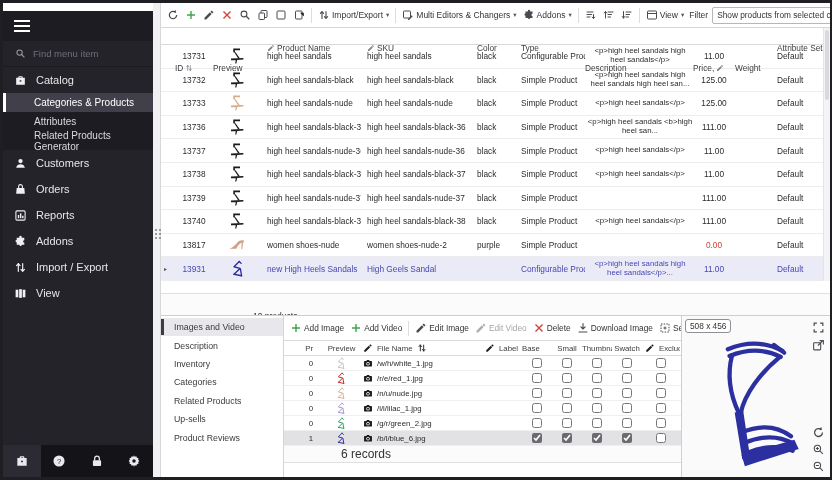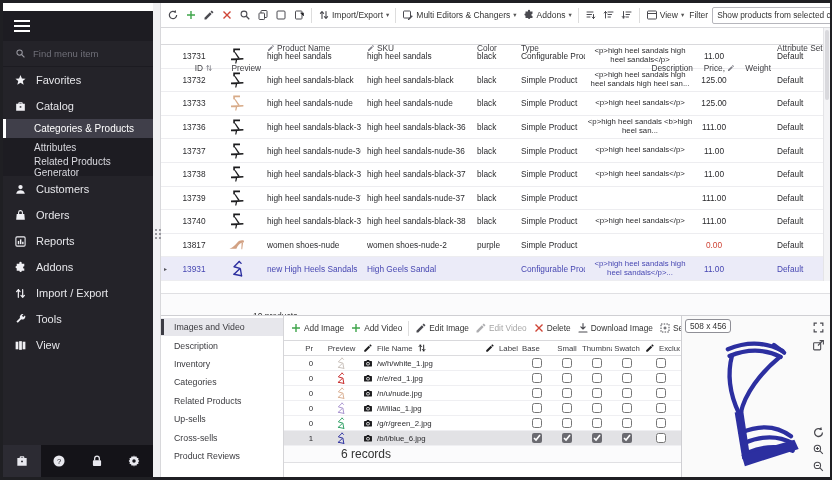--- a/index.html
+++ b/index.html
@@ -48,21 +48,21 @@
   .green { color:#3fa54b !important; }
   .red { color:#cf4436 !important; }
   .filter-select { position:relative; border:1px solid #b6b6bc; border-radius:2px; height:17px; display:flex; align-items:center;
                    padding:0 14px 0 4px; font-size:8.3px; color:#333; width:163px; margin:0 2px; cursor:pointer; }
 
   
   .pgrid { position:absolute; left:0; right:7px; top:25px; }
   .pgrid-row { display:grid; grid-template-columns:14px 38px 48px 100px 110px 44px 70px 108px 42px 36px 1fr; align-items:center; }
   .pgrid-head { height:17px; border-bottom:1px solid #d9d9dc; font-size:8.3px; color:#3c3c40; }
   .hc { display:flex; align-items:center; gap:2px; padding-left:6px; overflow:hidden; white-space:nowrap; cursor:pointer; }
-  .hc.center { justify-content:flex-end; padding-left:0;margin-top:40px; }
+  .hc.center { justify-content:flex-start; padding-left:0;margin-top:40px; }
   .mini { width:8px; height:8px; color:#7c7c84; flex:0 0 auto; }
   .prow { height:23.6px; border-bottom:1px solid #ededf0; font-size:8.3px; color:#2b2b2e; cursor:pointer; }
   .prow.selected { background:#ebebf8; color:#4747b2; }
   .pc { padding-left:6px; overflow:hidden; white-space:nowrap; }
   .c-exp { padding-left:3px; font-size:6px; color:#55555c; }
   .c-id { text-align:center; padding-left:0; }
   .c-prev { display:flex; justify-content:center; padding-left:0; }
   .c-prev svg { width:18px; height:18px; }
   .c-desc { text-align:center; padding-left:2px; white-space:normal; line-height:1.15; font-size:7.8px; max-height:22px; }
   .c-price { text-align:center; padding-left:0; }
@@ -284,26 +284,20 @@
         </div>
     </div>
     <div class="sb-search">
       <svg>
           <use href="#icon-search"></use>
         </svg>
       <input type="text" placeholder="Find menu item" style="">
     </div>
     <div class="sb-item">
       <svg>
-          <use href="#icon-star"></use>
-        </svg>
-      <span class="lbl">Favorites</span>
-    </div>
-    <div class="sb-item">
-      <svg>
           <use href="#icon-toolbox"></use>
         </svg>
       <span class="lbl">Catalog</span>
     </div>
     <div class="sb-sub">
       <div class="sb-subitem selected">
         <span>Categories &amp; Products</span>
       </div>
       <div class="sb-subitem">
         <span>Attributes</span>
@@ -337,26 +331,20 @@
       <span class="lbl">Addons</span>
     </div>
     <div class="sb-item">
       <svg>
           <use href="#icon-updown"></use>
         </svg>
       <span class="lbl">Import / Export</span>
     </div>
     <div class="sb-item">
       <svg>
-          <use href="#icon-wrench"></use>
-        </svg>
-      <span class="lbl">Tools</span>
-    </div>
-    <div class="sb-item">
-      <svg>
           <use href="#icon-columns"></use>
         </svg>
       <span class="lbl">View</span>
     </div>
     <div class="sb-footer">
       <div class="sb-fbtn active">
           <svg>
             <use href="#icon-toolbox"></use>
           </svg>
         </div>
@@ -747,23 +735,20 @@
           </div>
 
           <div class="tab">
             <span>Related Products</span>
           </div>
 
           <div class="tab">
             <span>Up-sells</span>
           </div>
 
-          <div class="tab">
-            <span>Cross-sells</span>
-          </div>
 
           <div class="tab">
             <span>Product Reviews</span>
           </div>
         </div>
 
       <div class="imgzone">
         <div class="itoolbar">
           <span class="tbtn">
             <svg class="green">

